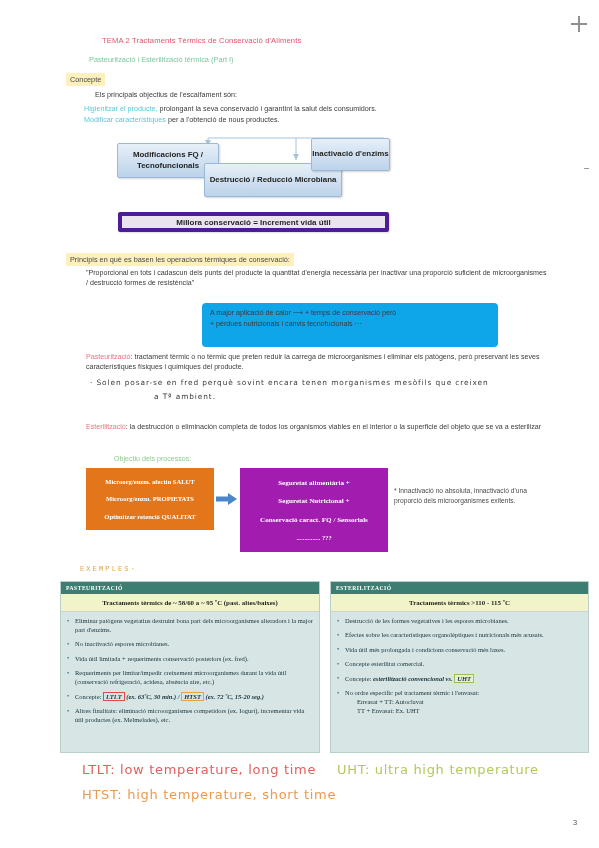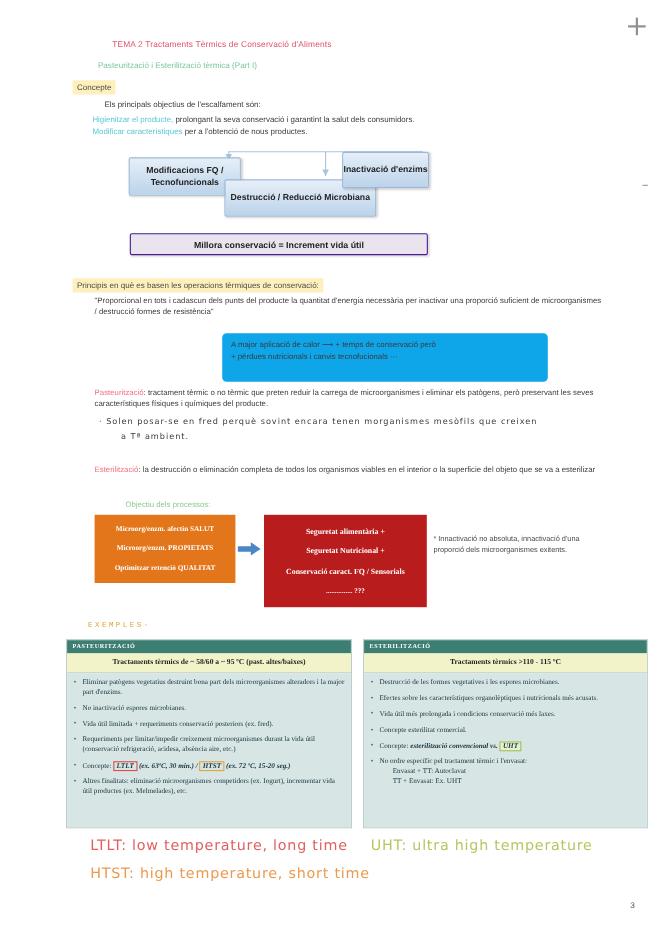--- a/index.html
+++ b/index.html
@@ -40,53 +40,53 @@
   .dbox { position:absolute; border:1px solid #9cb8d8; border-radius:2px;
     background:linear-gradient(#e6eff8,#bcd3ea);
     box-shadow:1px 1px 2px rgba(0,0,0,.17);
     font-size:7.9px; font-weight:bold; color:#1f1f1f; text-align:center;
     display:flex; align-items:center; justify-content:center; line-height:1.35; }
   .box-fq  { left:117px; top:143px; width:102px; height:35px; }
   .box-mic { left:204px; top:163px; width:138px; height:34px; }
   .box-enz { left:311px; top:138px; width:79px; height:33px; }
 
   .box-millora { position:absolute; left:118px; top:212px; width:271px; height:20px;
-    border:1px solid #4c1d95; border-radius:2px; background:#eae4ee;
+    border:4px solid #4c1d95; border-radius:2px; background:#eae4ee;
     box-shadow:1px 1px 2px rgba(0,0,0,.13);
     display:flex; align-items:center; justify-content:center;
     font-size:8px; font-weight:bold; color:#1f1f1f; }
 
   .connector { position:absolute; left:205px; top:136px; width:182px; height:24px; }
 
   
   .quote { position:absolute; left:86px; top:268px; width:462px; font-size:7.1px; color:#3b3b3b; line-height:1.45; }
 
   .graybox { position:absolute; left:202px; top:303px; width:296px; height:44px;
     background:#0ea5e9; border-radius:4px; padding:5px 8px;
     font-size:7.1px; color:#3b3b3b; line-height:1.5; }
 
   .para { position:absolute; font-size:7.1px; color:#3b3b3b; line-height:1.48; }
   .p-past { left:86px; top:352px; width:462px; }
   .p-ester { left:86px; top:422px; width:462px; }
   .label-red { color:#f0707f; }
 
   .hand { position:absolute; font-family:"DejaVu Sans", sans-serif; color:#3a3a3a; }
   .hand-note { left:90px; top:376px; width:470px; font-size:7.4px; letter-spacing:.9px; line-height:1.9; }
-  .hand-note .l2 { display:block; margin-left:20px; }
+  .hand-note .l2 { display:block; margin-left:64px; }
 
   .t-objectiu { left:114px; top:454px; font-size:7.1px; }
 
   
   .orangebox { position:absolute; left:86px; top:468px; width:128px; height:62px;
     background:#e3761a; color:#ffffff; font-family:"Liberation Serif", serif;
     font-weight:bold; font-size:6.6px; text-align:center;
     display:flex; flex-direction:column; justify-content:space-around; padding:5px 3px; }
   .arrow-right { position:absolute; left:216px; top:492px; width:22px; height:14px; }
   .bluebox { position:absolute; left:240px; top:468px; width:148px; height:84px;
-    background:#b91c1c; color:#ffffff; font-family:"Liberation Serif", serif;
+    background:#a21caf; color:#ffffff; font-family:"Liberation Serif", serif;
     font-weight:bold; font-size:7.1px; text-align:center;
     display:flex; flex-direction:column; justify-content:space-around; padding:6px 4px;align-items:center; }
   .bluebox .dots { font-size:6.4px; }
 
   .sidenote { position:absolute; left:394px; top:486px; width:150px; font-size:6.7px; color:#4a4a4a; line-height:1.5; }
 
   .exemples { position:absolute; left:80px; top:565px; font-size:6.9px; color:#e2a23c; letter-spacing:2.2px;
     font-family:Liberation Mono, monospace; }
 
   

